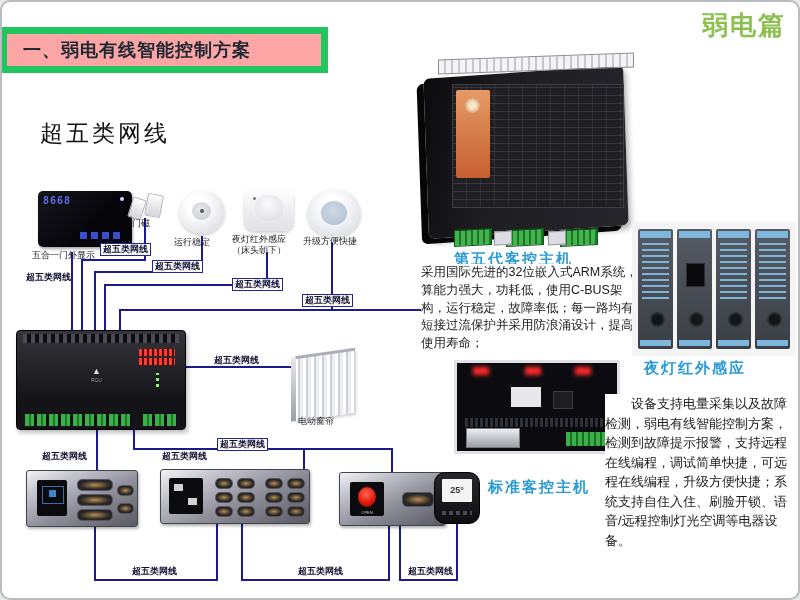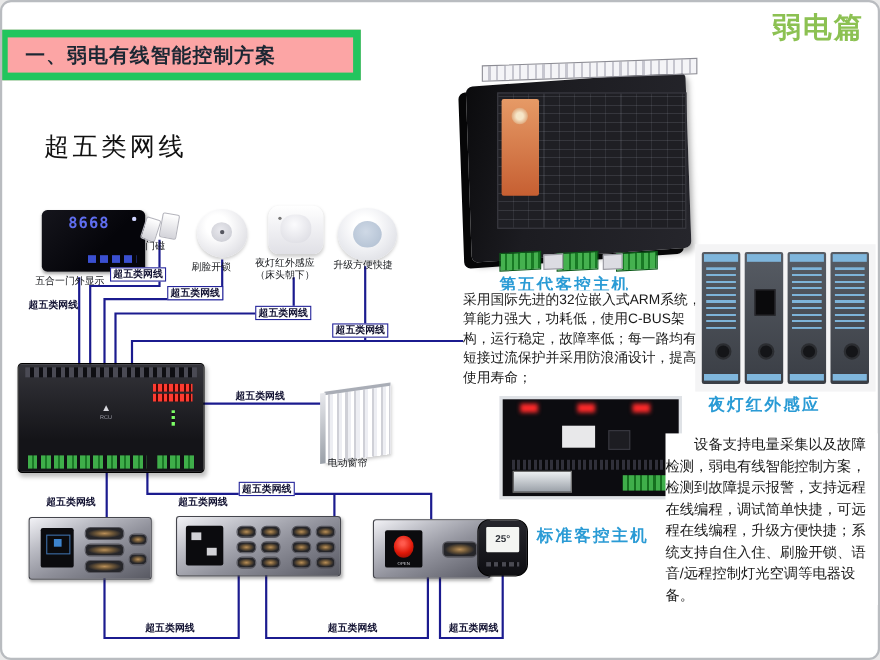--- a/index.html
+++ b/index.html
@@ -15,22 +15,22 @@
   
   svg.wires{left:0;top:0;z-index:1;}
   svg.wires polyline{fill:none;stroke:#1b1b8f;stroke-width:2;}
   .cable-box,.cable-text{z-index:3;font-size:9px;font-weight:bold;line-height:11px;white-space:nowrap;color:#101030;}
   .cable-box{background:#fff;border:1px solid #24249a;padding:0 2px;}
   
   .dev-label{font-size:9px;color:#16181c;line-height:11px;z-index:2;white-space:nowrap;}
   
   .disp{left:36px;top:189px;width:94px;height:56px;background:linear-gradient(135deg,#15151c,#05050a 60%);
     border-radius:5px;box-shadow:1px 2px 3px rgba(0,0,0,.35);z-index:2;}
-  .disp .digits{position:absolute;left:24px;top:4px;font-family:"DejaVu Sans Mono",monospace;
-    font-size:14px;font-weight:bold;color:#5f6ef0;letter-spacing:1px;}
+  .disp .digits{position:absolute;left:5px;top:4px;font-family:"DejaVu Sans Mono",monospace;
+    font-size:10px;font-weight:bold;color:#5f6ef0;letter-spacing:1px;}
   .disp .dot{position:absolute;right:8px;top:6px;width:4px;height:4px;border-radius:50%;background:#cfd4ff;}
   .disp .keys{position:absolute;right:8px;bottom:8px;width:44px;height:7px;
     background:repeating-linear-gradient(90deg,#3a4fd0 0 7px,#05050a 7px 11px);}
   
   .dm1,.dm2{background:linear-gradient(#ffffff,#d4d4da);border:1px solid #b5b5bd;border-radius:2px;z-index:2;}
   .dm1{left:128px;top:196px;width:12px;height:19px;transform:rotate(18deg);}
   .dm2{left:144px;top:192px;width:14px;height:21px;transform:rotate(10deg);}
   
   .ir{left:177px;top:188px;width:46px;height:44px;border-radius:50%;z-index:2;
     background:radial-gradient(circle at 40% 35%,#ffffff 25%,#ededf0 55%,#d2d2d8 100%);
@@ -177,21 +177,21 @@
   <div class="abs dev-label" style="left:30px;top:248px;width:106px;">五合一门外显示</div>
 
   <div class="abs dm1"></div>
   <div class="abs dm2"></div>
   <div class="abs dev-label" style="left:130px;top:216px;width:40px;">门磁</div>
 
   <div class="abs ir">
       <div class="in"></div>
       <div class="pt"></div>
     </div>
-  <div class="abs dev-label" style="left:172px;top:235px;width:56px;">刷脸开锁</div>
+  <div class="abs dev-label" style="left:172px;top:235px;width:56px;">运行稳定</div>
 
   <div class="abs nl">
       <div class="dome"></div>
       <div class="pt"></div>
     </div>
   <div class="abs dev-label" style="left:230px;top:232px;width:74px;">
     <span>夜灯红外感应</span><br>
     <span>（床头朝下）</span>
   </div>
 

